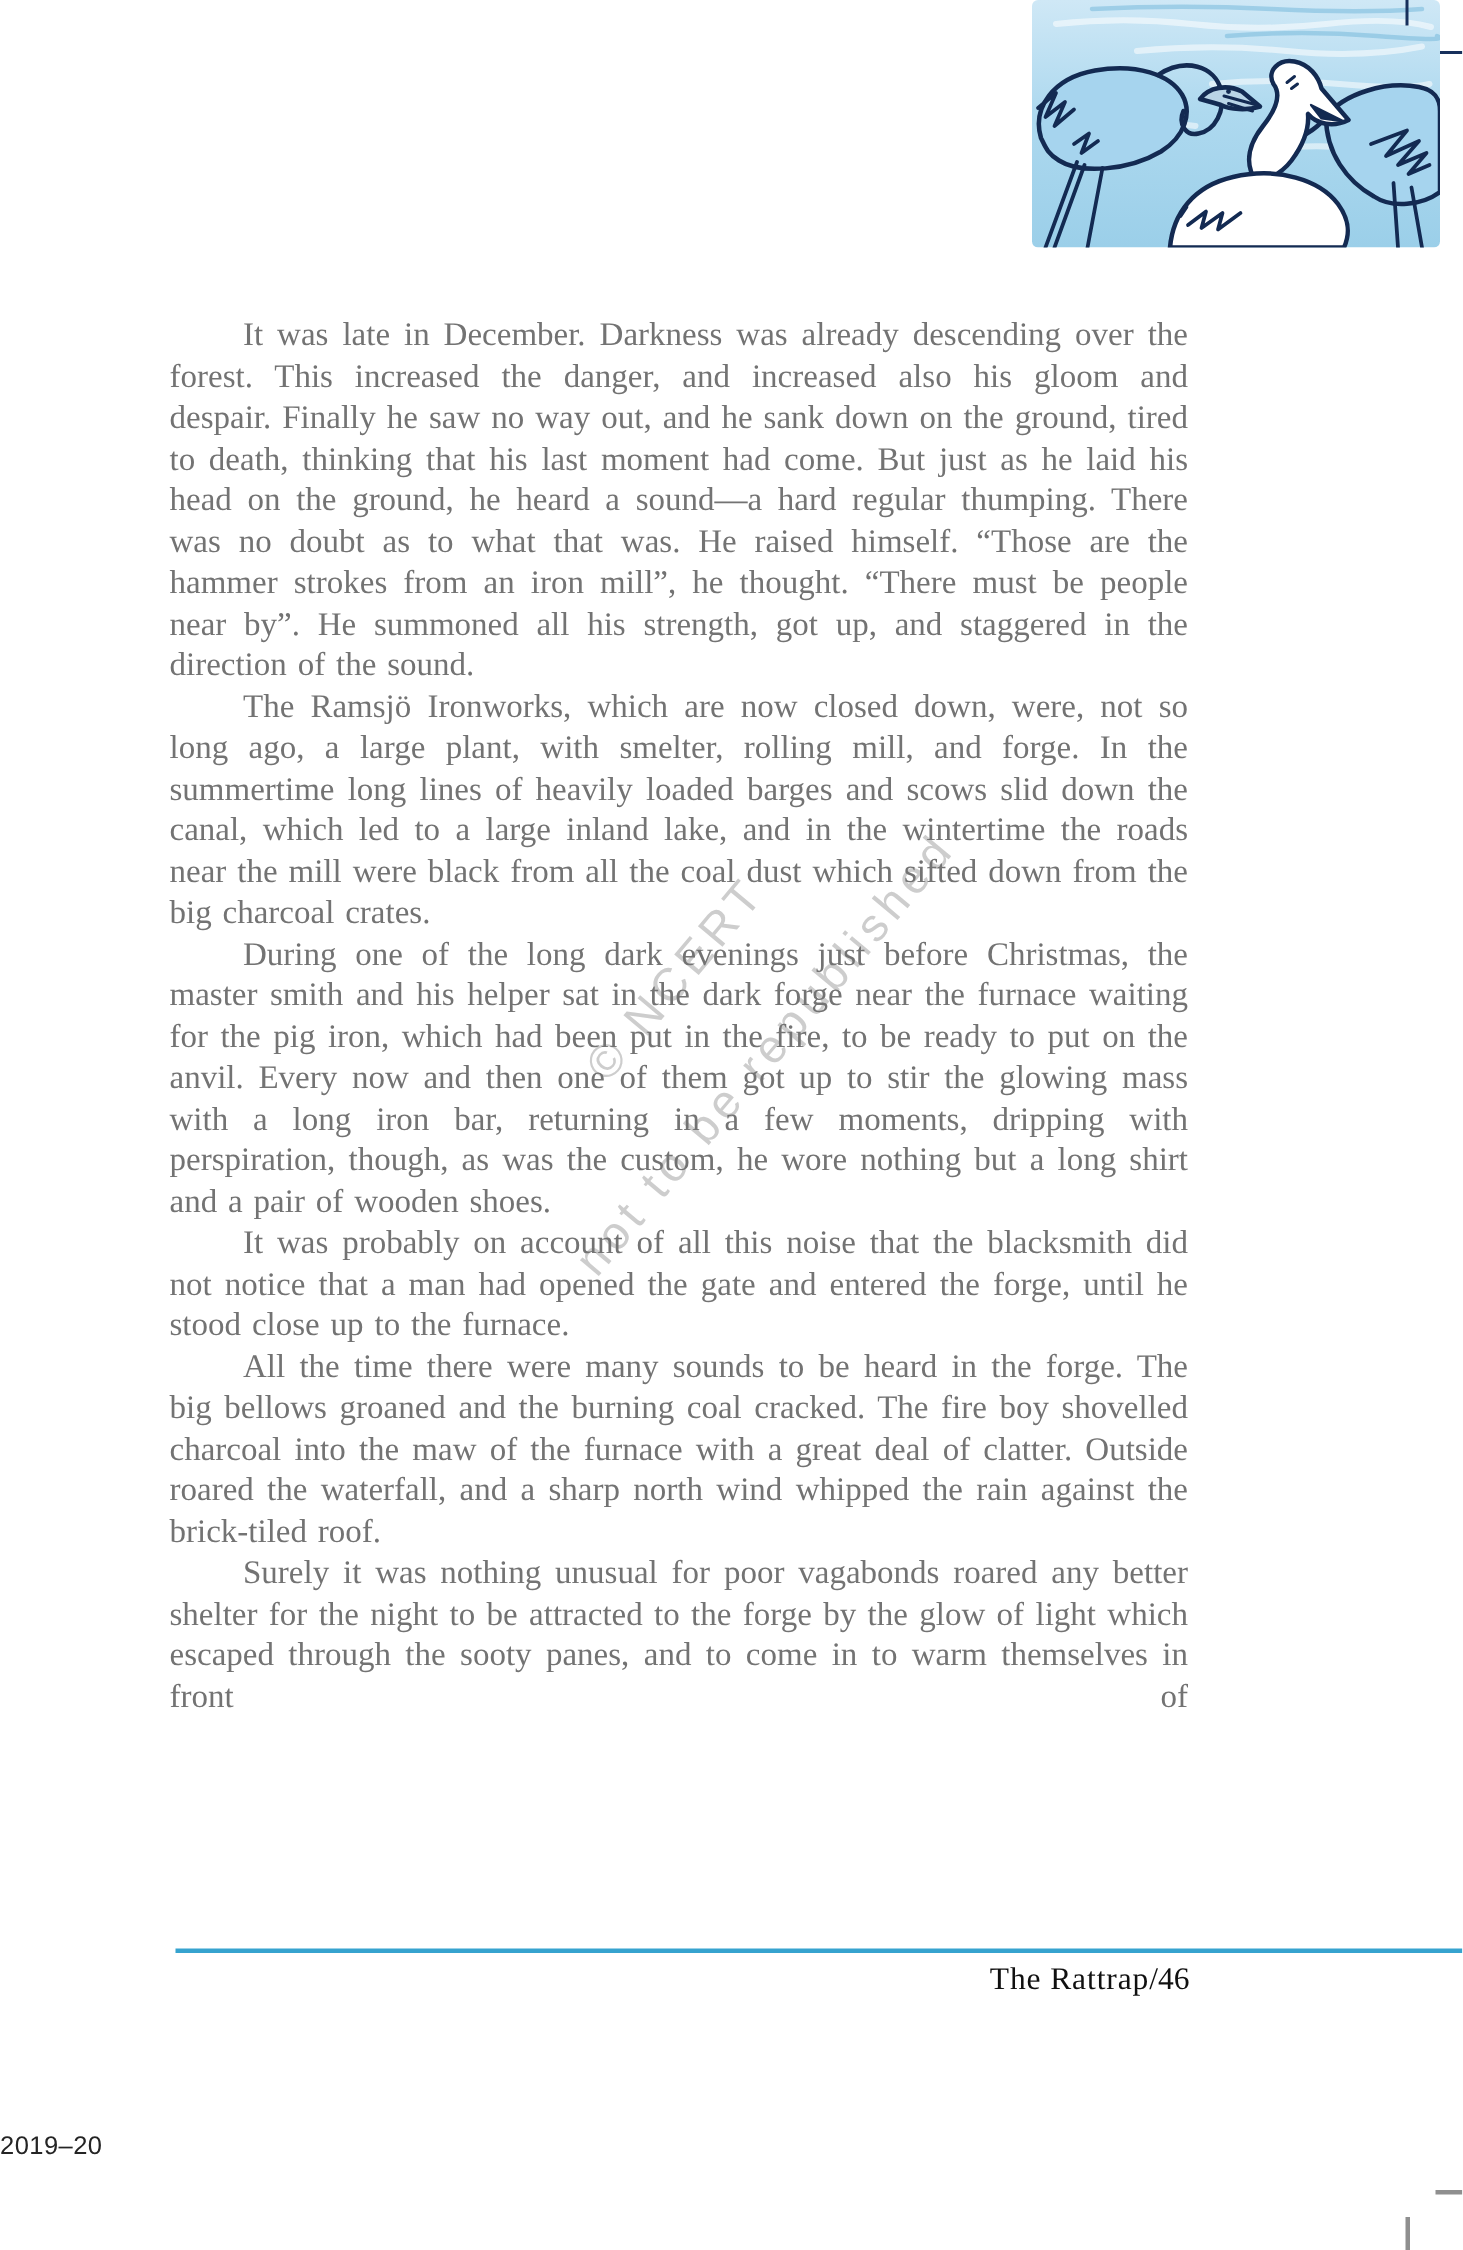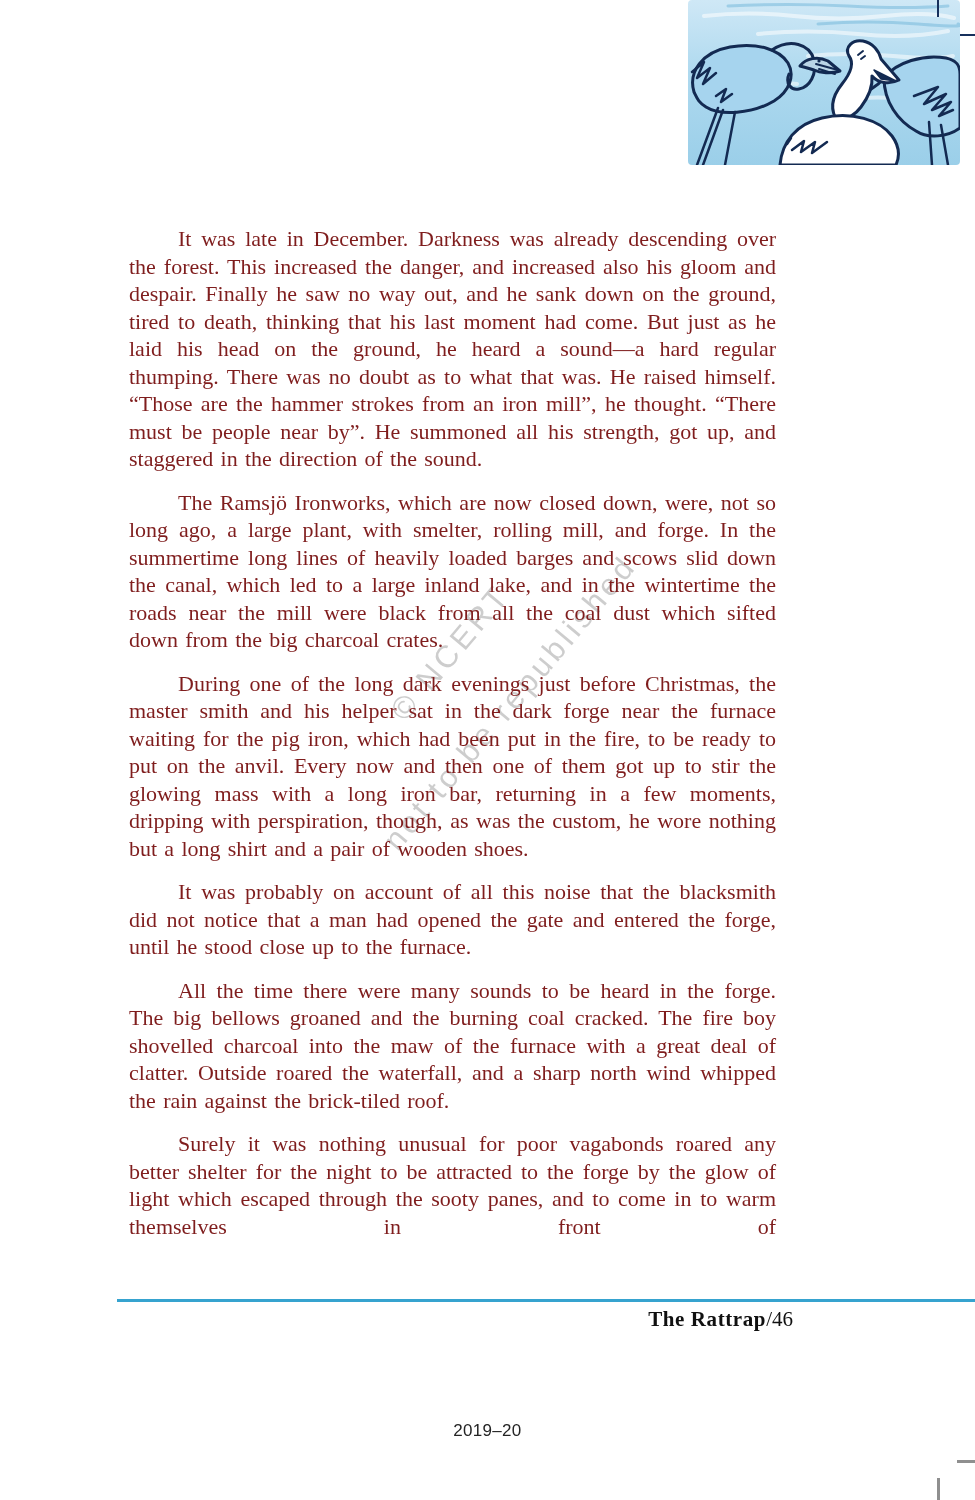--- a/index.html
+++ b/index.html
@@ -20,35 +20,35 @@
     position:absolute;left:245px;top:600px;width:470px;
     transform:rotate(-50deg);
     font-family:"Liberation Sans",sans-serif;
     font-size:31px;letter-spacing:4px;line-height:2.5;
     color:#c5c5c5;text-align:center;opacity:.85;
     pointer-events:none;user-select:none;
   }
   
   .body-text{position:absolute;left:113px;top:209px;width:679px;}
   .body-text p{
-    margin:16px;text-indent:49px;
+    margin:0;text-indent:49px;
     font-size:22px;line-height:27.5px;
-    text-align:justify;color:#7f1d1d;word-spacing:.08em;
+    text-align:justify;color:#737373;word-spacing:.08em;
   }
   .body-text p.cont{text-align-last:justify;}
   
   .footer-rule{position:absolute;left:117px;top:1299px;width:858px;height:3px;background:#36a3cf;}
   .footer{
     position:absolute;top:1307px;right:182px;
     font-size:21px;color:#101010;white-space:nowrap;
   }
-  .ft-title{font-weight:bold;letter-spacing:.6px;margin-left:40px;}
+  .ft-title{font-weight:normal;letter-spacing:.6px;margin-left:40px;}
   .ft-page{font-weight:normal;}
   .year{
-    position:absolute;left:0;top:1421px;width:975px;text-align:center;
+    position:absolute;left:0;top:1421px;width:975px;text-align:left;
     font-family:"Liberation Sans",sans-serif;font-size:17px;color:#242424;
     letter-spacing:.3px;
   }
 </style>
 </head>
 <body>
 
 <div class="page">
 
   <div class="artwork">

